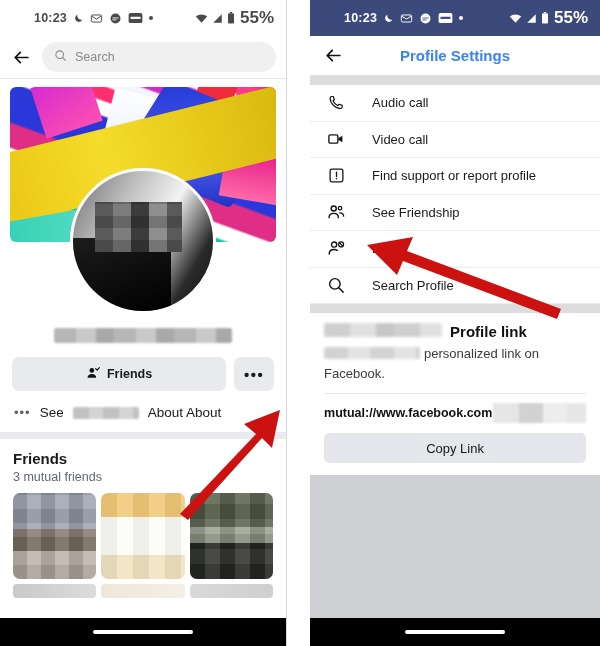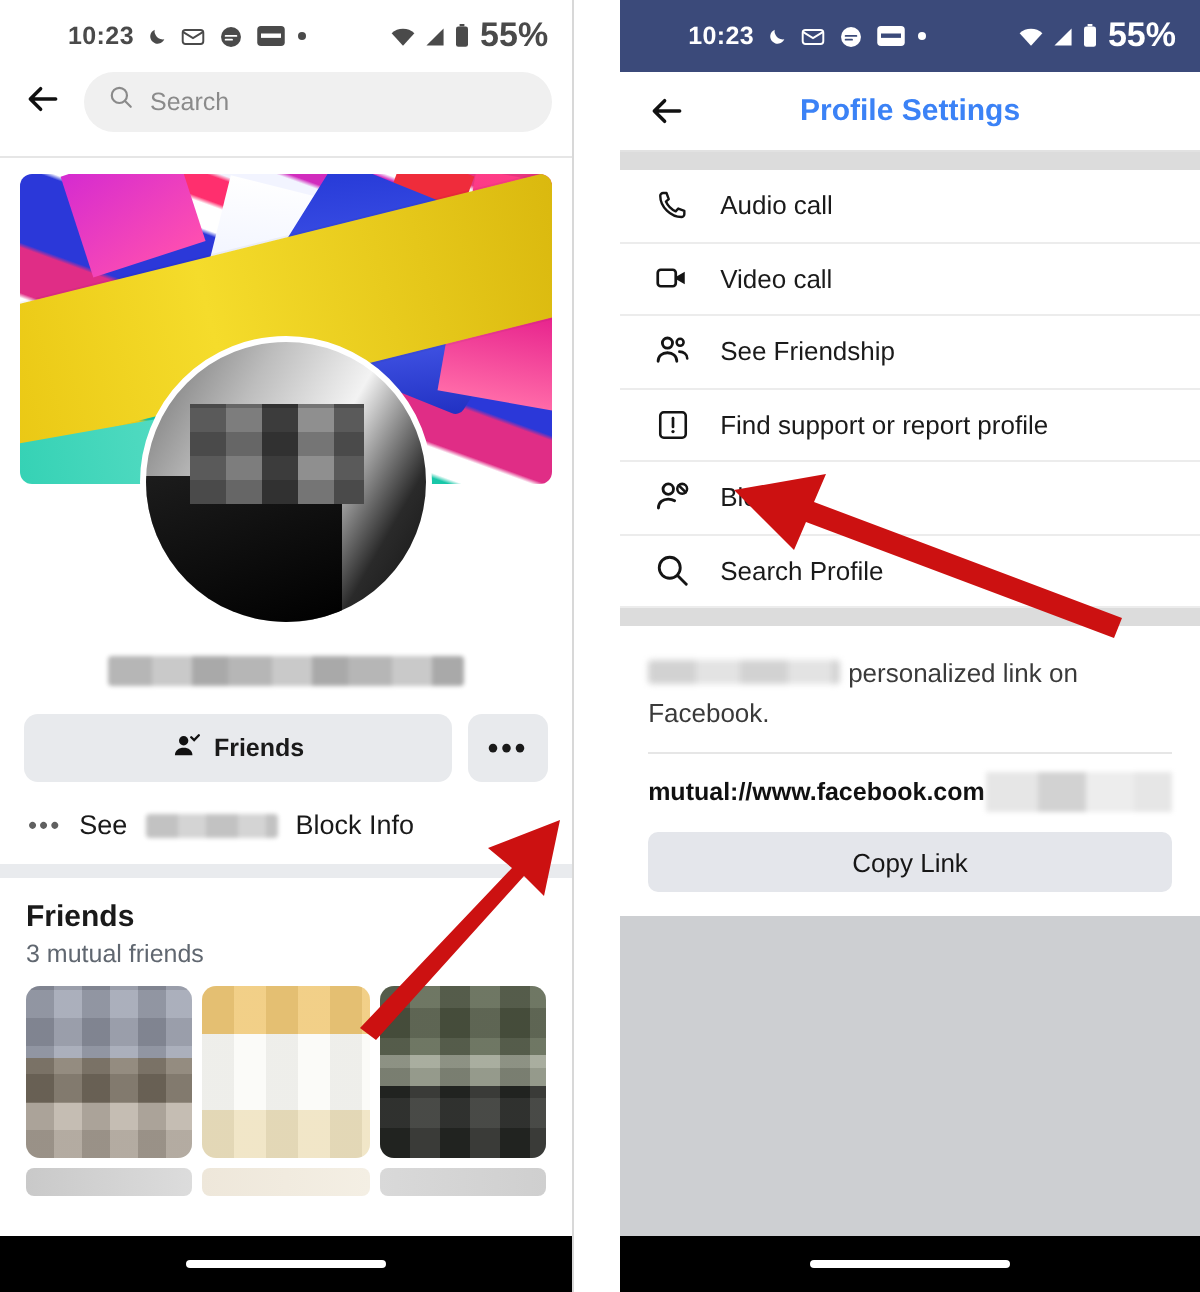--- a/index.html
+++ b/index.html
@@ -24,21 +24,21 @@
   .statusbar.lightbar { background: #ffffff; color: #4a4a4a; }
   .statusbar.darkbar  { background: #3b4a7a; color: #ffffff; }
   .sb-left  { display: flex; align-items: center; gap: 6px; margin-left: 22px; }
   .sb-right { display: flex; align-items: center; gap: 4px; margin-left: auto; }
   .sb-time { letter-spacing: .2px; font-size: 12.5px; }
   .sb-ico { display: inline-flex; align-items: center; }
   .sb-pct { font-size: 17px; font-weight: bold; margin-left: 1px; }
   .dotmini { width: 4px; height: 4px; border-radius: 50%; background: currentColor; display:inline-block; }
 
   
-  .searchrow { display: flex; height: 42px; padding: 0 10px 0 8px; background:#fff; }
+  .searchrow { display: flex; align-items: center; height: 42px; padding: 0 10px 0 8px; background:#fff; }
   .back-arrow { width: 26px; height: 26px; display:flex; align-items:center; justify-content:center; flex: none; }
   .searchbox {
     flex: 1; height: 30px; margin-left: 8px; border-radius: 16px;
     background: #f0f0f0; display: flex; align-items: center; padding: 0 12px; gap: 8px;
   }
   .searchbox .ph { color: #8a8a8a; font-size: 12.5px; }
   .hairline { height: 1px; background: #e6e6e6; }
 
   
   .coverwrap { position: relative; padding: 8px 10px 0 10px; }
@@ -158,21 +158,21 @@
     border-bottom: 1px solid #e2e2e2; position: relative;
   }
   .r-header .back { position:absolute; left: 14px; display:flex; }
   .r-title { flex:1; text-align:center; font-size: 15px; font-weight: bold; color:#3b82f6; }
   .r-gap { height: 9px; background: #dcdcdc; }
   .menu { background: #fff; }
   .menu-item {
     display:flex; align-items:center; gap: 14px; height: 36.5px;
     padding: 0 16px; border-bottom: 1px solid #ececec; background:#fff;
   }
-  .menu-item .label { font-size: 13px; color:#1a1a1a; }
+  .menu-item .label { font-size: 13px; color:#1a1a1a;margin-left:12px; }
   .menu-ico { width: 20px; height: 20px; display:flex; align-items:center; justify-content:center; flex:none; color:#141414; }
 
   .plink-card { background:#fff; padding: 10px 14px 12px 14px; }
   .plink-head { display:flex; align-items:baseline; gap: 8px; }
   .plink-blur-lg {
     display:inline-block; width: 118px; height: 14px; border-radius:2px;
     background: repeating-linear-gradient(90deg,#cfcfcf 0 26px,#e0e0e0 26px 52px,#c6c6c6 52px 70px);
     filter: blur(1.6px);
   }
   .plink-title { font-size: 15px; font-weight: bold; color:#111; }
@@ -309,21 +309,21 @@
         </span>
         <span>Friends</span>
       </div>
       <div class="btn btn-more">•••</div>
     </div>
 
     <div class="see-about">
       <span class="dots-ico">•••</span>
       <span>See</span>
       <span class="inline-blur"></span>
-      <span>Block Info</span>
+      <span>About About</span>
     </div>
 
     <div class="section-sep"></div>
 
     <div class="friends-sec">
       <div class="friends-title">Friends</div>
       <div class="friends-sub">3 mutual friends</div>
       <div class="friends-grid">
         <div class="fthumb f1"></div>
         <div class="fthumb f2"></div>
@@ -420,47 +420,47 @@
         </div>
 
         <div class="menu-item">
           <span class="menu-ico">
             <svg width="18" height="18" viewBox="0 0 24 24">
                 <rect x="2.5" y="6.5" width="12" height="11" rx="2" fill="none" stroke="#141414" stroke-width="1.8"></rect>
                 <path d="M15 11l5.5-3.2v8.4L15 13z" fill="#141414"></path>
               </svg>
           </span>
           <span class="label">Video call</span>
+        </div>
+
+        <div class="menu-item">
+          <span class="menu-ico">
+            <svg width="17" height="17" viewBox="0 0 24 24">
+                <rect x="3" y="3" width="18" height="18" rx="2.5" fill="none" stroke="#141414" stroke-width="1.8"></rect>
+                <path d="M12 7.2v6.2" stroke="#141414" stroke-width="1.9" stroke-linecap="round"></path>
+                <circle cx="12" cy="16.6" r="1.15" fill="#141414"></circle>
+              </svg>
+          </span>
+          <span class="label">Find support or report profile</span>
         </div>
 
         <div class="menu-item">
           <span class="menu-ico">
             <svg width="19" height="19" viewBox="0 0 24 24">
                 <circle cx="8.5" cy="7" r="3.2" fill="none" stroke="#141414" stroke-width="1.8"></circle>
                 <circle cx="16.5" cy="6.5" r="2.2" fill="none" stroke="#141414" stroke-width="1.6"></circle>
                 <path d="M2.6 18.5c0-3.4 2.6-5.4 5.9-5.4s5.9 2 5.9 5.4" fill="none" stroke="#141414" stroke-width="1.8" stroke-linecap="round"></path>
                 <path d="M16 12.4c2.8 0 5 1.7 5 4.3" fill="none" stroke="#141414" stroke-width="1.6" stroke-linecap="round"></path>
               </svg>
           </span>
           <span class="label">See Friendship</span>
         </div>
 
         <div class="menu-item">
           <span class="menu-ico">
-            <svg width="17" height="17" viewBox="0 0 24 24">
-                <rect x="3" y="3" width="18" height="18" rx="2.5" fill="none" stroke="#141414" stroke-width="1.8"></rect>
-                <path d="M12 7.2v6.2" stroke="#141414" stroke-width="1.9" stroke-linecap="round"></path>
-                <circle cx="12" cy="16.6" r="1.15" fill="#141414"></circle>
-              </svg>
-          </span>
-          <span class="label">Find support or report profile</span>
-        </div>
-
-        <div class="menu-item">
-          <span class="menu-ico">
             <svg width="19" height="19" viewBox="0 0 24 24">
                 <circle cx="9" cy="7" r="3.3" fill="none" stroke="#141414" stroke-width="1.8"></circle>
                 <path d="M2.8 19c0-3.6 2.8-5.7 6.2-5.7 1.5 0 2.9.4 4 1.1" fill="none" stroke="#141414" stroke-width="1.8" stroke-linecap="round"></path>
                 <circle cx="17.8" cy="6.8" r="3.1" fill="none" stroke="#141414" stroke-width="1.6"></circle>
                 <path d="M15.6 4.6 20 9" stroke="#141414" stroke-width="1.6" stroke-linecap="round"></path>
               </svg>
           </span>
           <span class="label">Block</span>
         </div>
 
@@ -471,20 +471,24 @@
                 <path d="M15.7 15.7 21.5 21.5" stroke="#141414" stroke-width="1.9" stroke-linecap="round"></path>
               </svg>
           </span>
           <span class="label">Search Profile</span>
         </div>
       </div>
 
       <div class="r-gap"></div>
 
       <div class="plink-card">
+        <div class="plink-head">
+          <span class="plink-blur-lg"></span>
+          <span class="plink-title">Profile link</span>
+        </div>
         <div class="plink-desc">
           <span class="plink-blur-sm"></span><span>personalized link on Facebook.</span>
         </div>
         <div class="plink-divider"></div>
         <div class="plink-url">
           <span>mutual://www.facebook.com</span>
           <span class="url-blur"></span>
         </div>
         <div class="copy-btn">Copy Link</div>
       </div>

